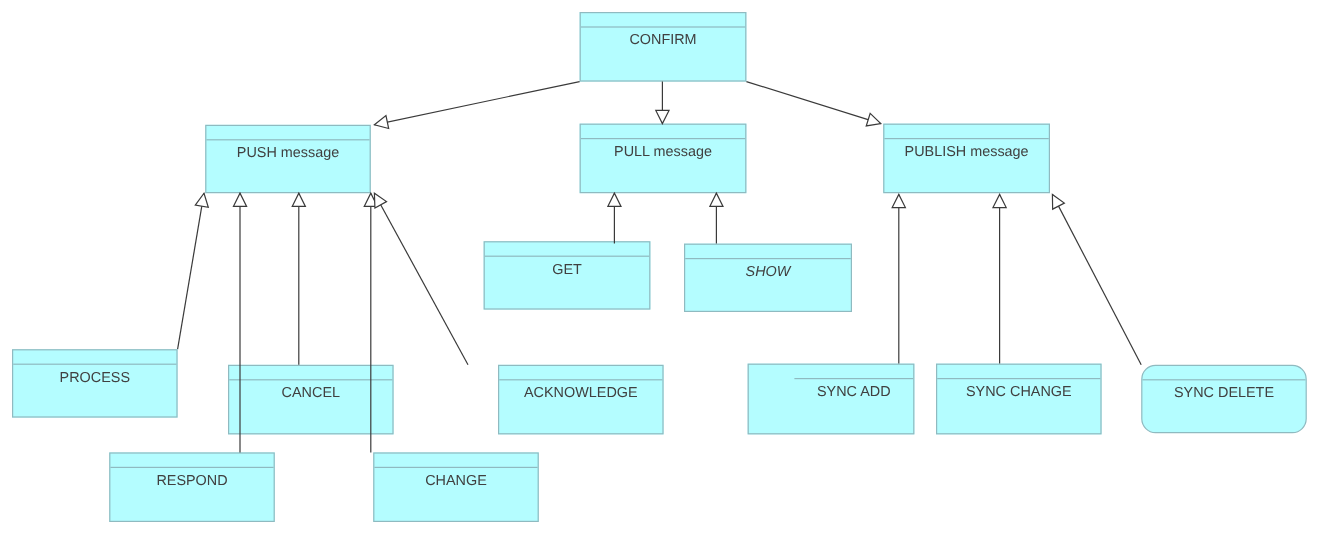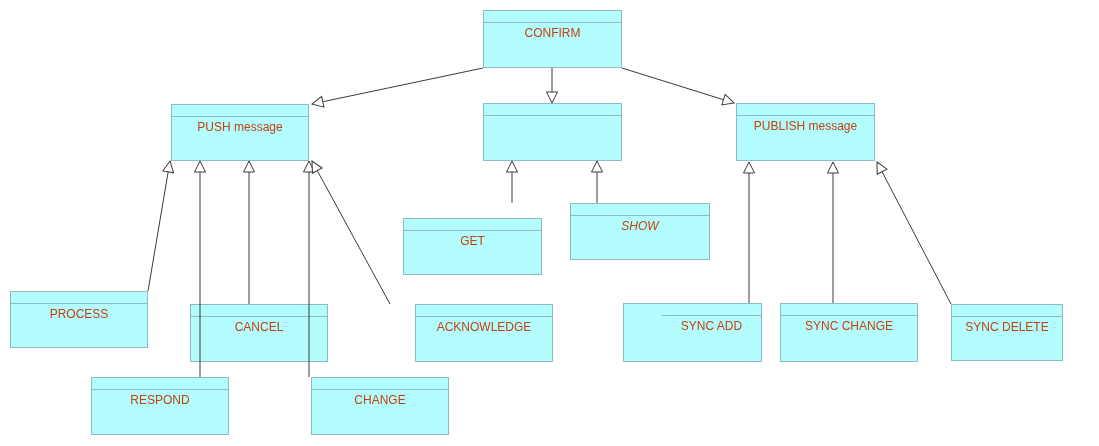--- a/index.html
+++ b/index.html
@@ -18,21 +18,21 @@
     border: 1px solid #8fbac0;
   }
   .node-head {
     height: 11px;
     border-bottom: 1px solid #8fbac0;
   }
   .node-label {
     padding-top: 3px;
     text-align: center;
     font-size: 12px;
-    color: #c2410c;
+    color: #404040;
     white-space: nowrap;
     user-select: none;
   }
   svg.edges {
     position: absolute;
     left: 0; top: 0;
     width: 1099px;
     height: 446px;
     pointer-events: none;
   }
@@ -48,28 +48,29 @@
     <div class="node-label">CONFIRM</div>
   </div>
 
   <div class="node" style="left:171px; top:104px; width:138px; height:57px;">
     <div class="node-head"></div>
     <div class="node-label">PUSH message</div>
   </div>
 
   <div class="node" style="left:483px; top:103px; width:139px; height:58px;">
     <div class="node-head"></div>
+    <div class="node-label">PULL message</div>
   </div>
 
   <div class="node" style="left:736px; top:103px; width:139px; height:58px;">
     <div class="node-head"></div>
     <div class="node-label">PUBLISH message</div>
   </div>
 
-  <div class="node" style="left:403px; top:218px; width:139px; height:57px;">
+  <div class="node" style="left:403px; top:201px; width:139px; height:57px;">
     <div class="node-head"></div>
     <div class="node-label">GET</div>
   </div>
 
   <div class="node" style="left:570px; top:203px; width:140px; height:57px;font-style:italic;">
     <div class="node-head"></div>
     <div class="node-label">SHOW</div>
   </div>
 
   <div class="node" style="left:10px;  top:291px; width:138px; height:57px;">
@@ -100,21 +101,21 @@
   <div class="node" style="left:623px; top:303px; width:139px; height:59px;padding-left:38px;">
     <div class="node-head"></div>
     <div class="node-label">SYNC ADD</div>
   </div>
 
   <div class="node" style="left:780px; top:303px; width:138px; height:59px;">
     <div class="node-head"></div>
     <div class="node-label">SYNC CHANGE</div>
   </div>
 
-  <div class="node" style="left:951px; top:304px; width:112px; height:57px;">
+  <div class="node" style="left:951px; top:304px; width:138px; height:57px;border-radius:12px;">
     <div class="node-head"></div>
     <div class="node-label">SYNC DELETE</div>
   </div>
 
   <svg class="edges" viewBox="0 0 1099 446" xmlns="http://www.w3.org/2000/svg">
     <defs>
       <marker id="tri" markerUnits="userSpaceOnUse" markerWidth="16" markerHeight="15" refX="12" refY="6.5" orient="auto">
         <path d="M1,1 L12,6.5 L1,12 Z" fill="#ffffff" stroke="#3a3a3a" stroke-width="1"></path>
       </marker>
     </defs>

